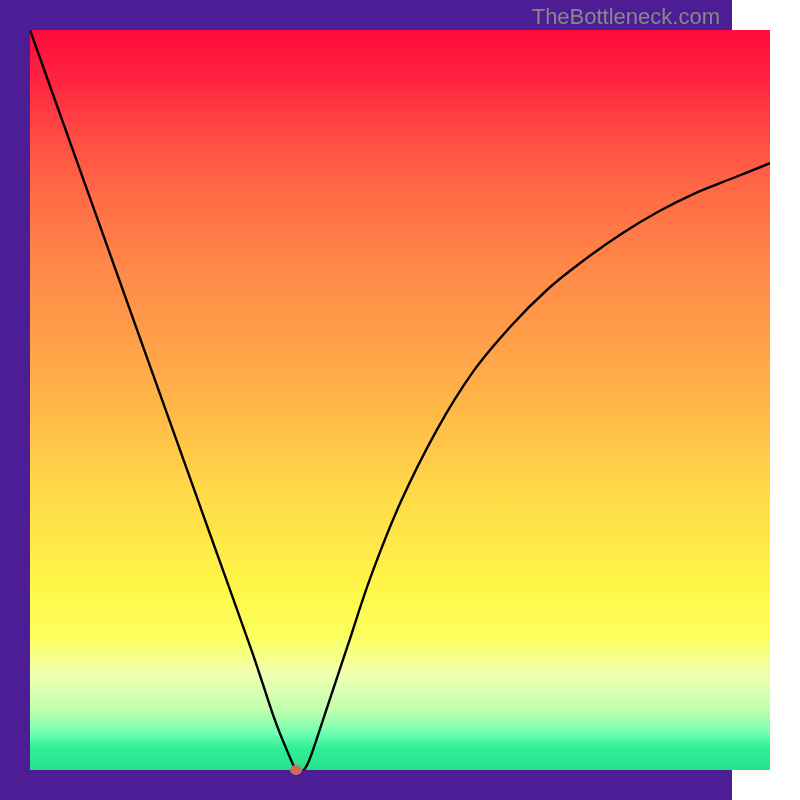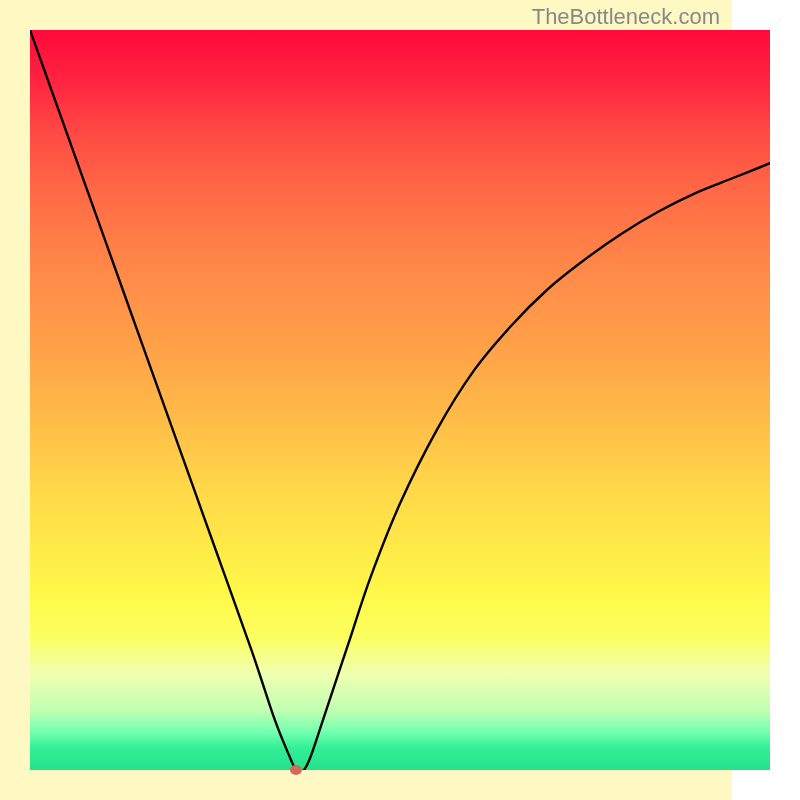--- a/index.html
+++ b/index.html
@@ -1,20 +1,20 @@
 <!DOCTYPE html>
 <html><head>
 <meta charset="utf-8">
 <style>
   * { margin: 0; padding: 0; box-sizing: border-box; }
   html, body { width: 800px; height: 800px; overflow: hidden; }
   .chart-container {
     width: 732px;
     height: 800px;
-    background: #fef9c3;
+    background: #4c1d95;
     position: relative;
   }
   .watermark {
     position: absolute;
     top: 4px;
     right: 12px;
     color: #888;
     font-family: Arial, Helvetica, sans-serif;
     font-size: 22px;
     font-weight: 500;

